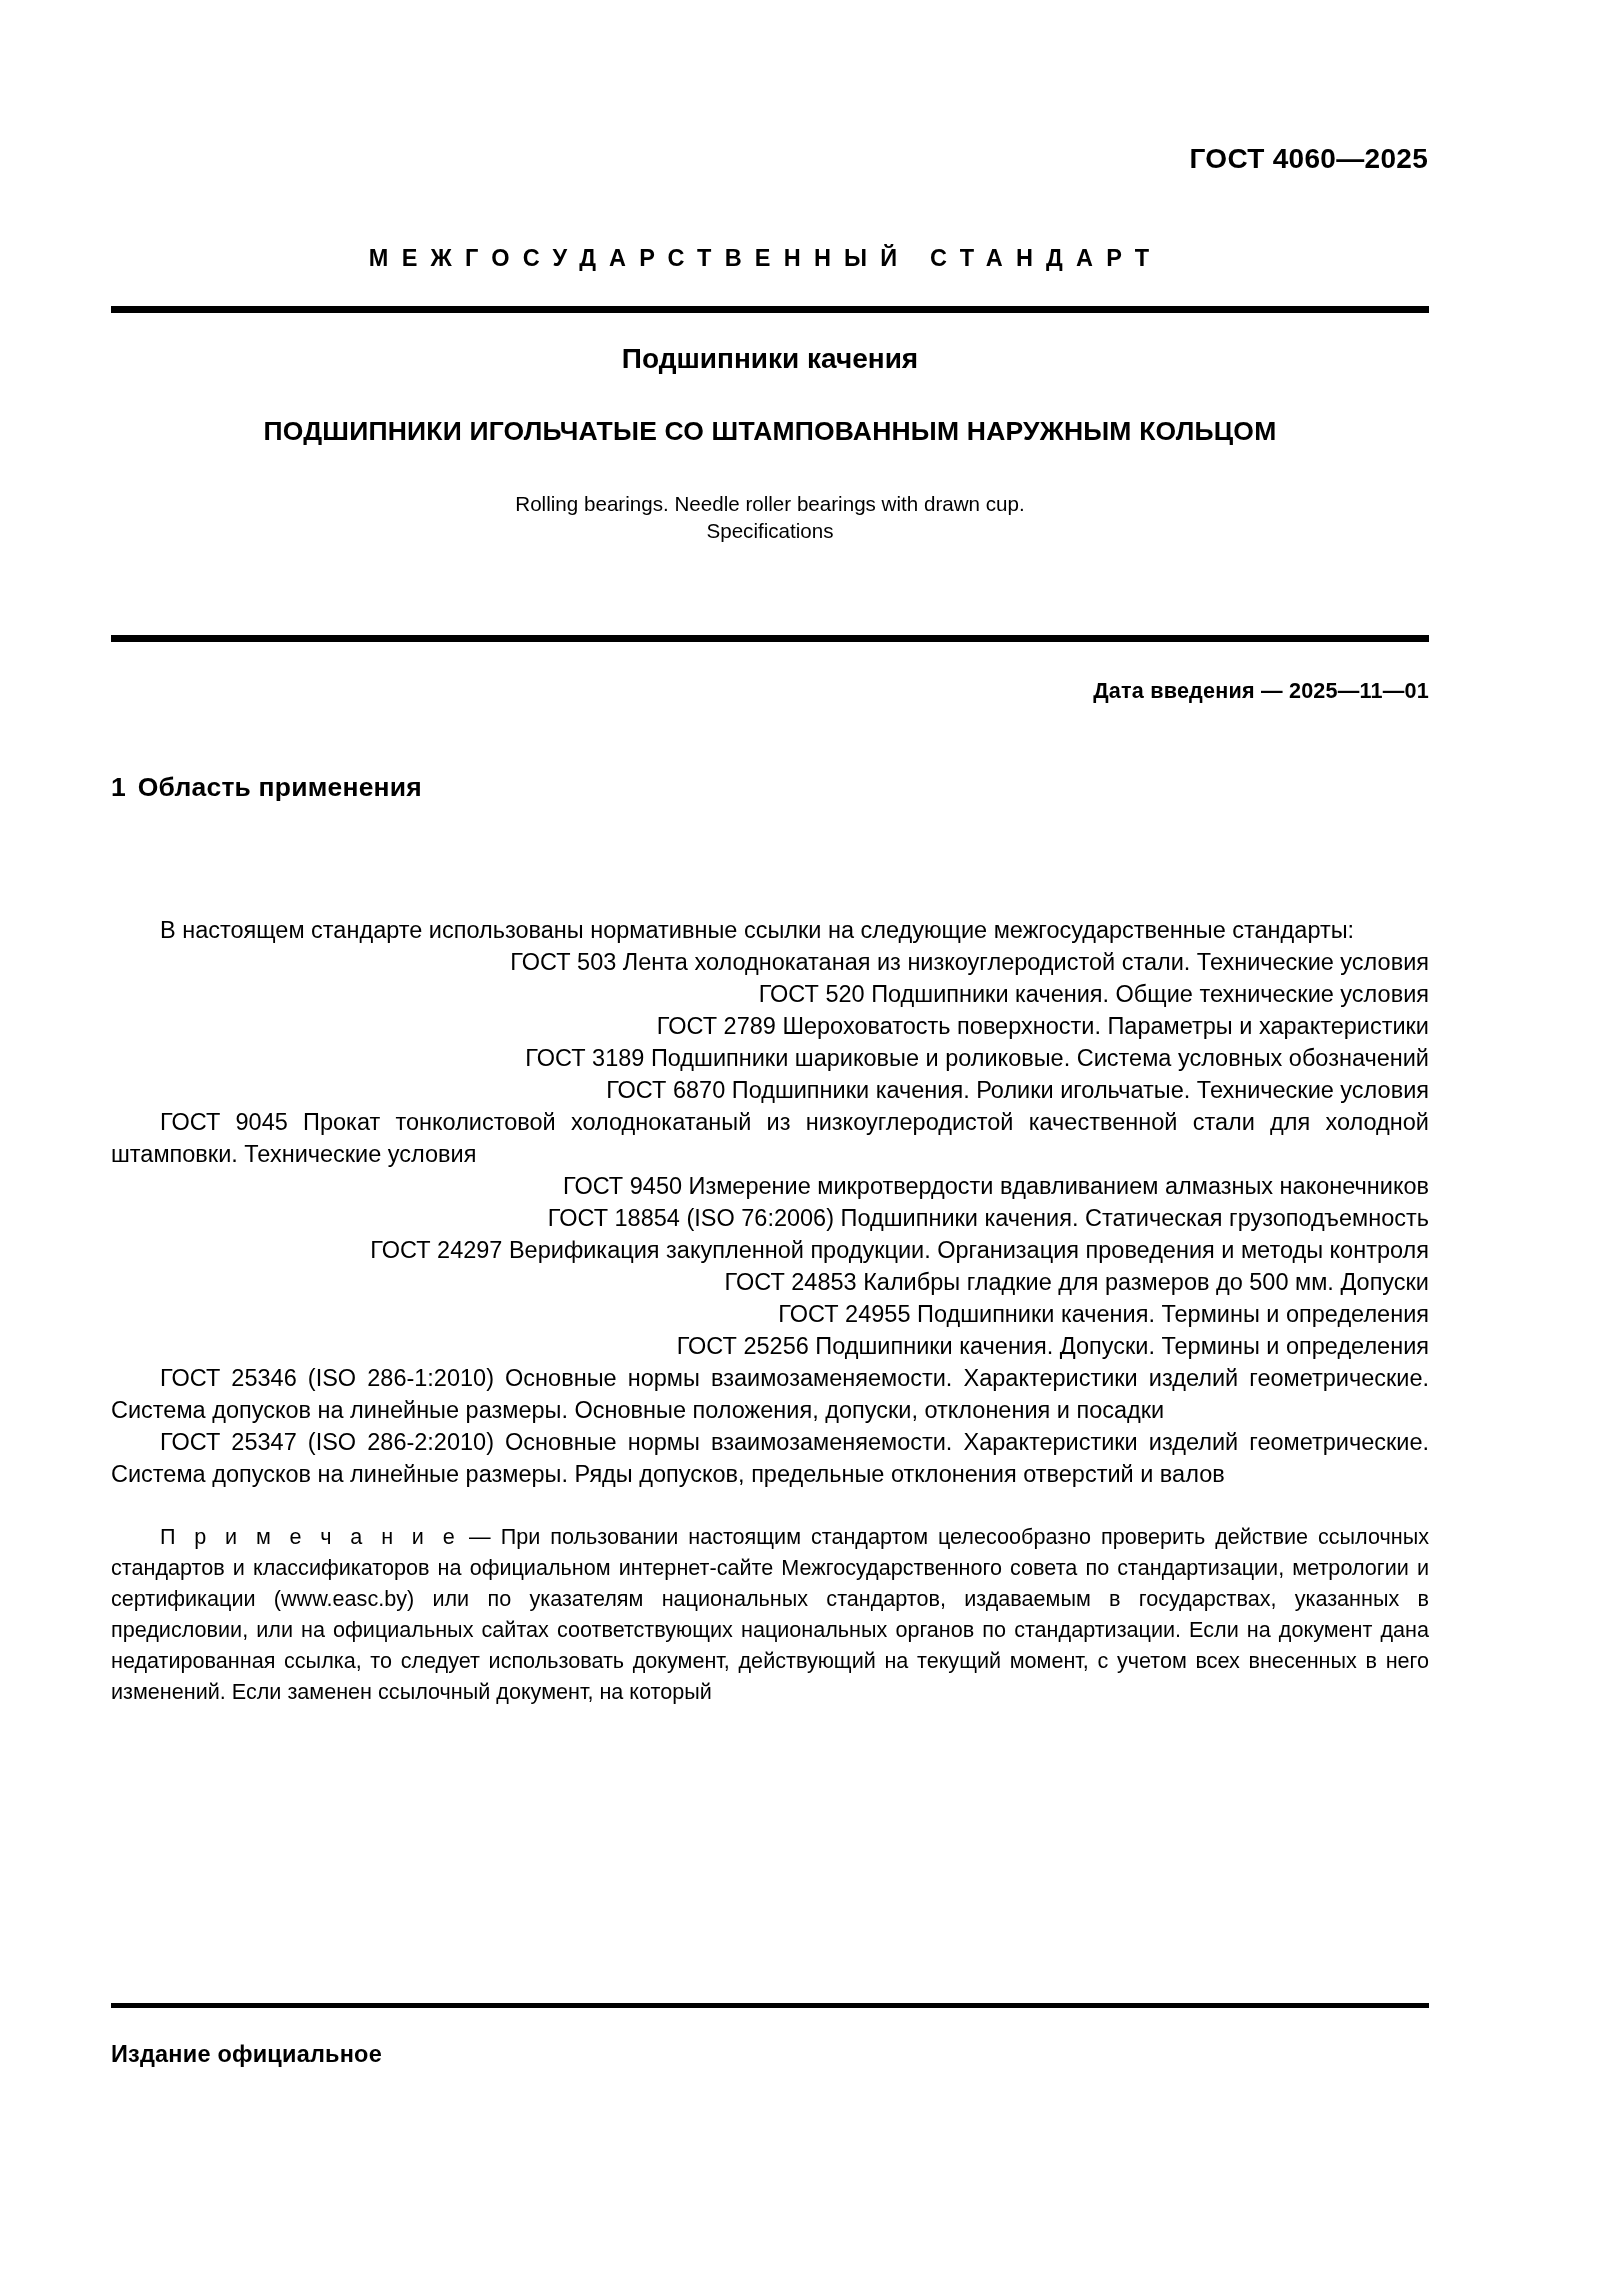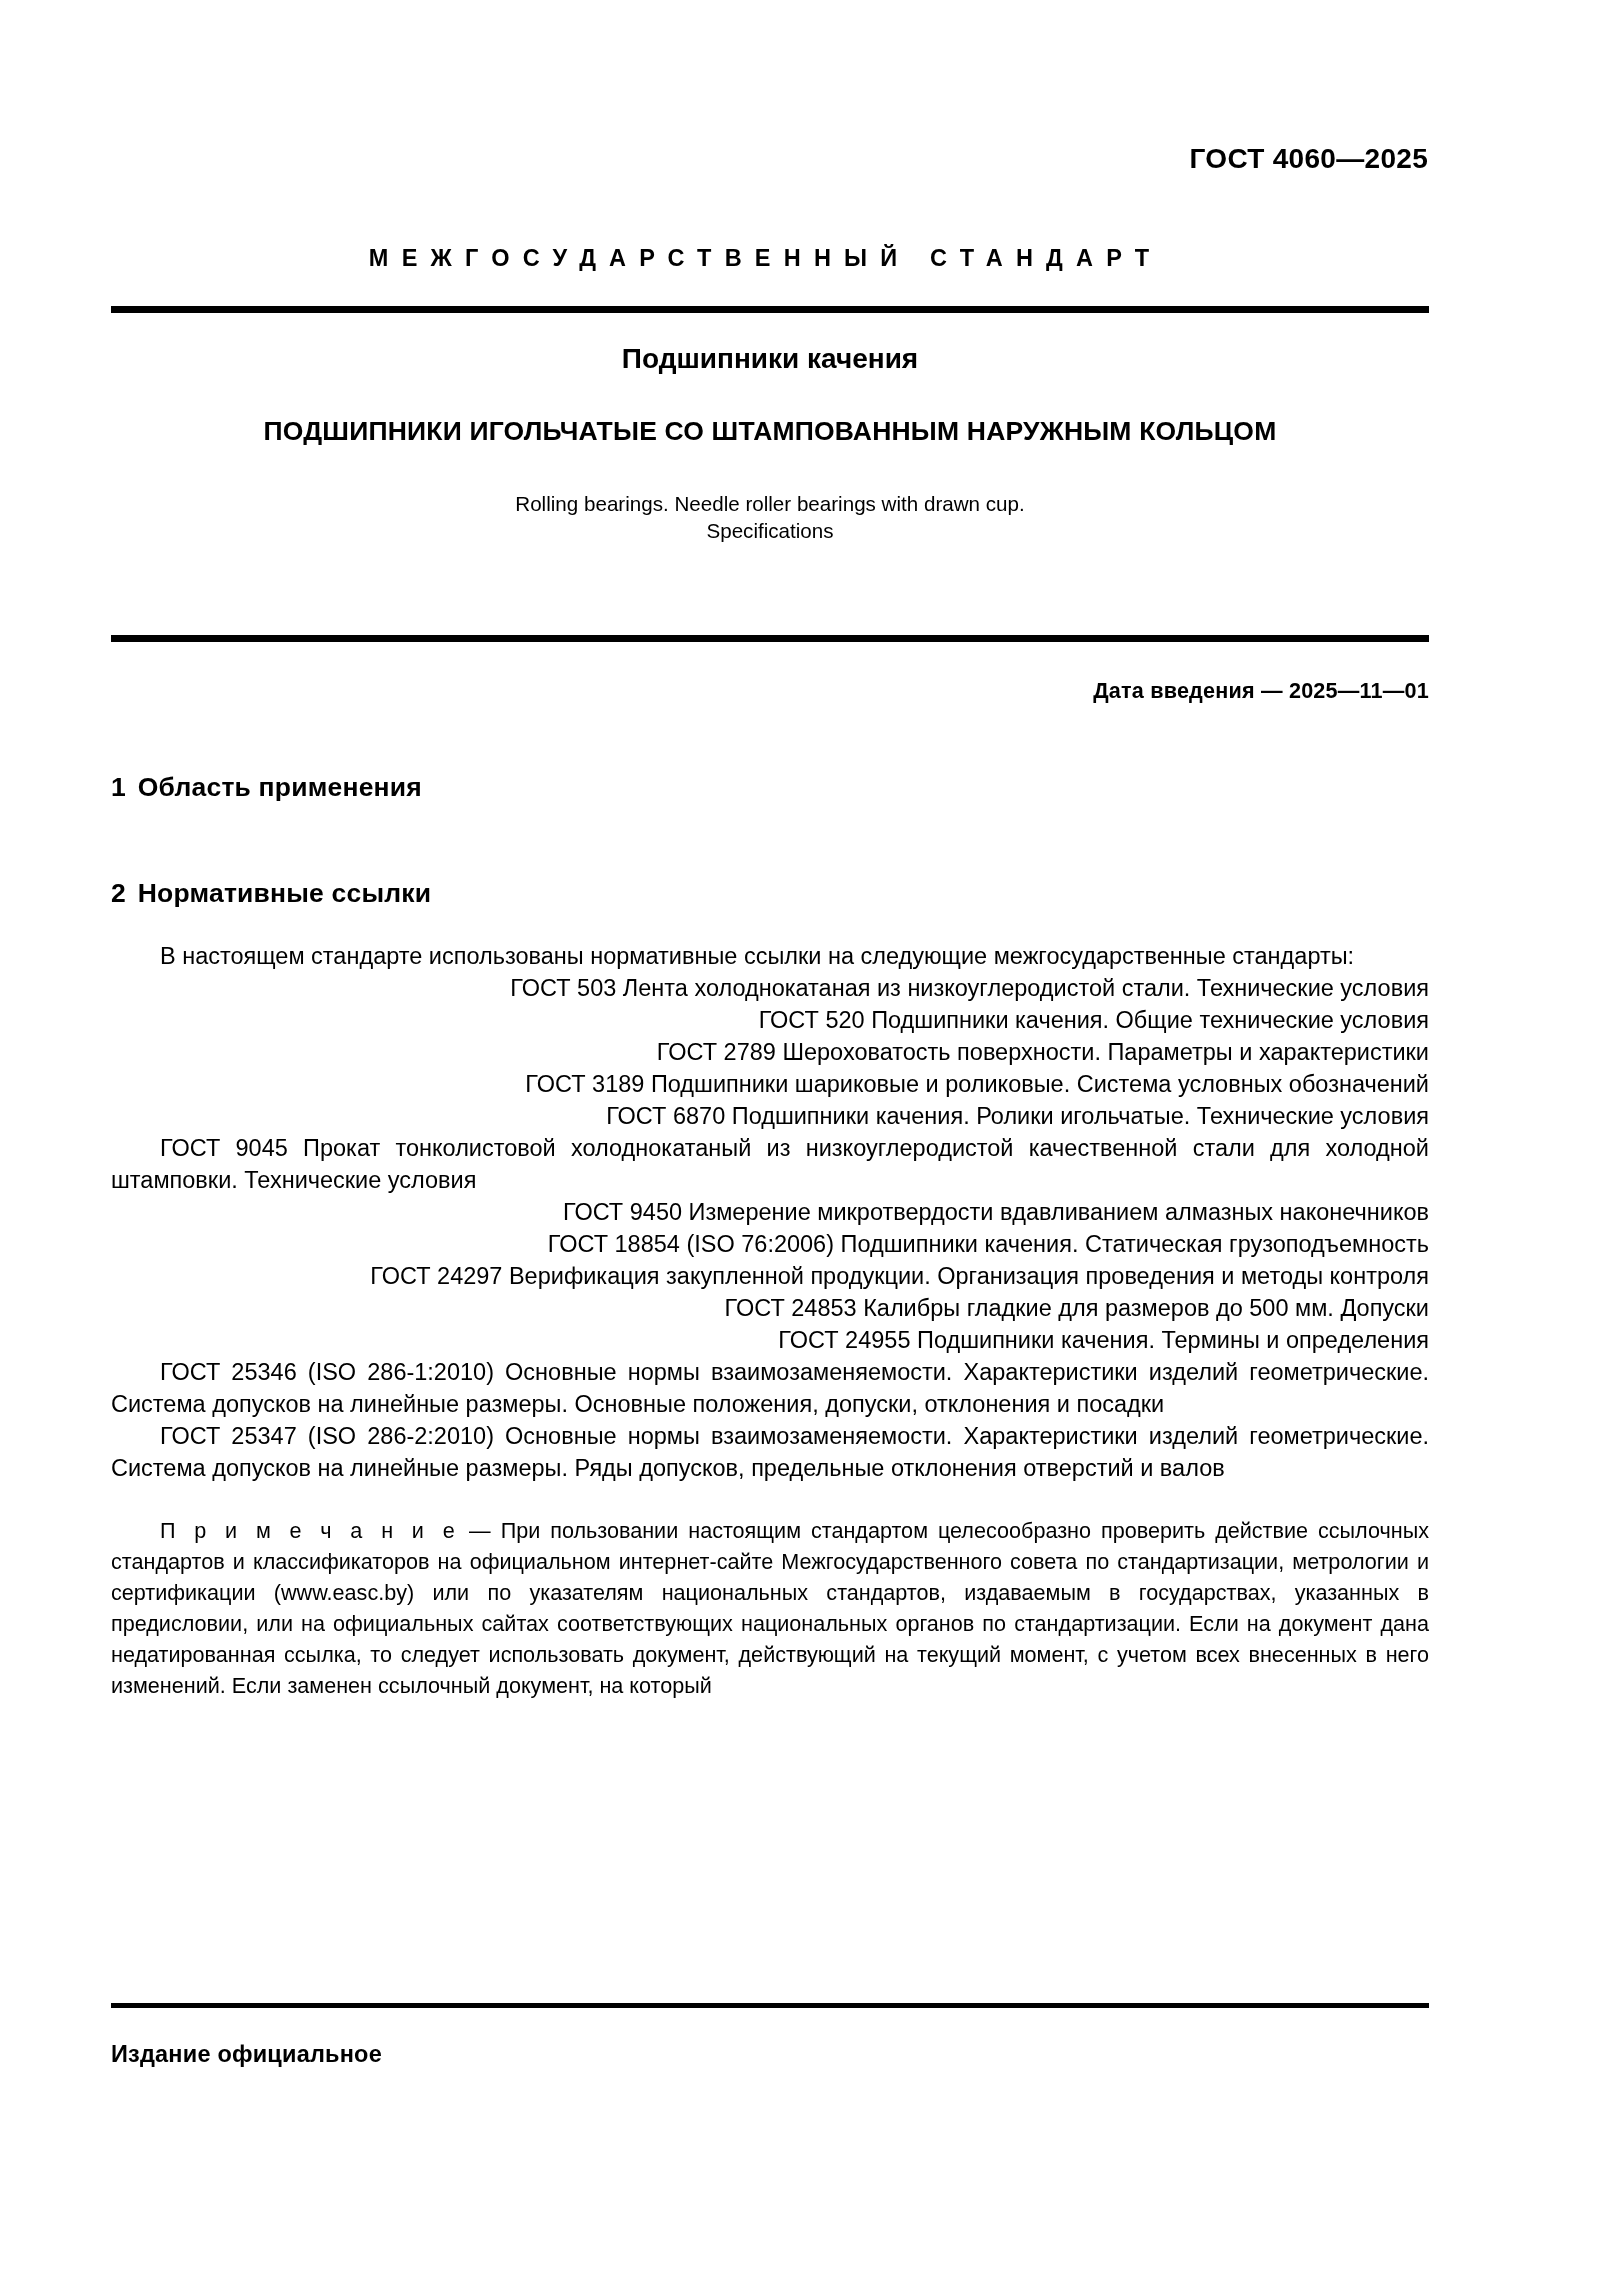--- a/index.html
+++ b/index.html
@@ -199,37 +199,35 @@
 
   <div class="content">
 
     <h2 class="section sec1-head">
       <span class="num">1</span><span>Область применения</span>
     </h2>
     <div class="gap-after-head"></div>
 
     <div style="height:45px"></div>
 
-    <h2 class="section sec2-head">
-      <span class="num">2</span><span>Нормативные ссылки</span>
-    </h2>
     <div class="gap-after-head"></div>
     <p class="body indent">В настоящем стандарте использованы нормативные ссылки на следующие межгосударственные стандарты:</p>
 
     <p class="ref nojust">ГОСТ 503  Лента холоднокатаная из низкоуглеродистой стали. Технические условия</p>
     <p class="ref nojust">ГОСТ 520  Подшипники качения. Общие технические условия</p>
     <p class="ref nojust">ГОСТ 2789  Шероховатость поверхности. Параметры и характеристики</p>
     <p class="ref nojust">ГОСТ 3189  Подшипники шариковые и роликовые. Система условных обозначений</p>
     <p class="ref nojust">ГОСТ 6870  Подшипники качения. Ролики игольчатые. Технические условия</p>
     <p class="ref">ГОСТ 9045  Прокат тонколистовой холоднокатаный из низкоуглеродистой качественной стали для холодной штамповки. Технические условия</p>
     <p class="ref nojust">ГОСТ 9450  Измерение микротвердости вдавливанием алмазных наконечников</p>
     <p class="ref nojust">ГОСТ 18854 (ISO 76:2006)  Подшипники качения. Статическая грузоподъемность</p>
     <p class="ref nojust">ГОСТ 24297  Верификация закупленной продукции. Организация проведения и методы контроля</p>
     <p class="ref nojust">ГОСТ 24853  Калибры гладкие для размеров до 500 мм. Допуски</p>
     <p class="ref nojust">ГОСТ 24955  Подшипники качения. Термины и определения</p>
+    <p class="ref nojust">ГОСТ 25256  Подшипники качения. Допуски. Термины и определения</p>
     <p class="ref">ГОСТ 25346 (ISO 286-1:2010) Основные нормы взаимозаменяемости. Характеристики изделий геометрические. Система допусков на линейные размеры. Основные положения, допуски, отклонения и посадки</p>
     <p class="ref">ГОСТ 25347 (ISO 286-2:2010) Основные нормы взаимозаменяемости. Характеристики изделий геометрические. Система допусков на линейные размеры. Ряды допусков, предельные отклонения отверстий и валов</p>
 
     <div style="height:31px"></div>
 
     <p class="note"><span class="note-label">П р и м е ч а н и е</span><span> — При пользовании настоящим стандартом целесообразно проверить действие ссылочных стандартов и классификаторов на официальном интернет-сайте Межгосударственного совета по стандартизации, метрологии и сертификации (www.easc.by) или по указателям национальных стандартов, издаваемым в государствах, указанных в предисловии, или на официальных сайтах соответствующих национальных органов по стандартизации. Если на документ дана недатированная ссылка, то следует использовать документ, действующий на текущий момент, с учетом всех внесенных в него изменений. Если заменен ссылочный документ, на который</span></p>
 
   </div>
 
   <div class="rule rule-bottom"></div>

